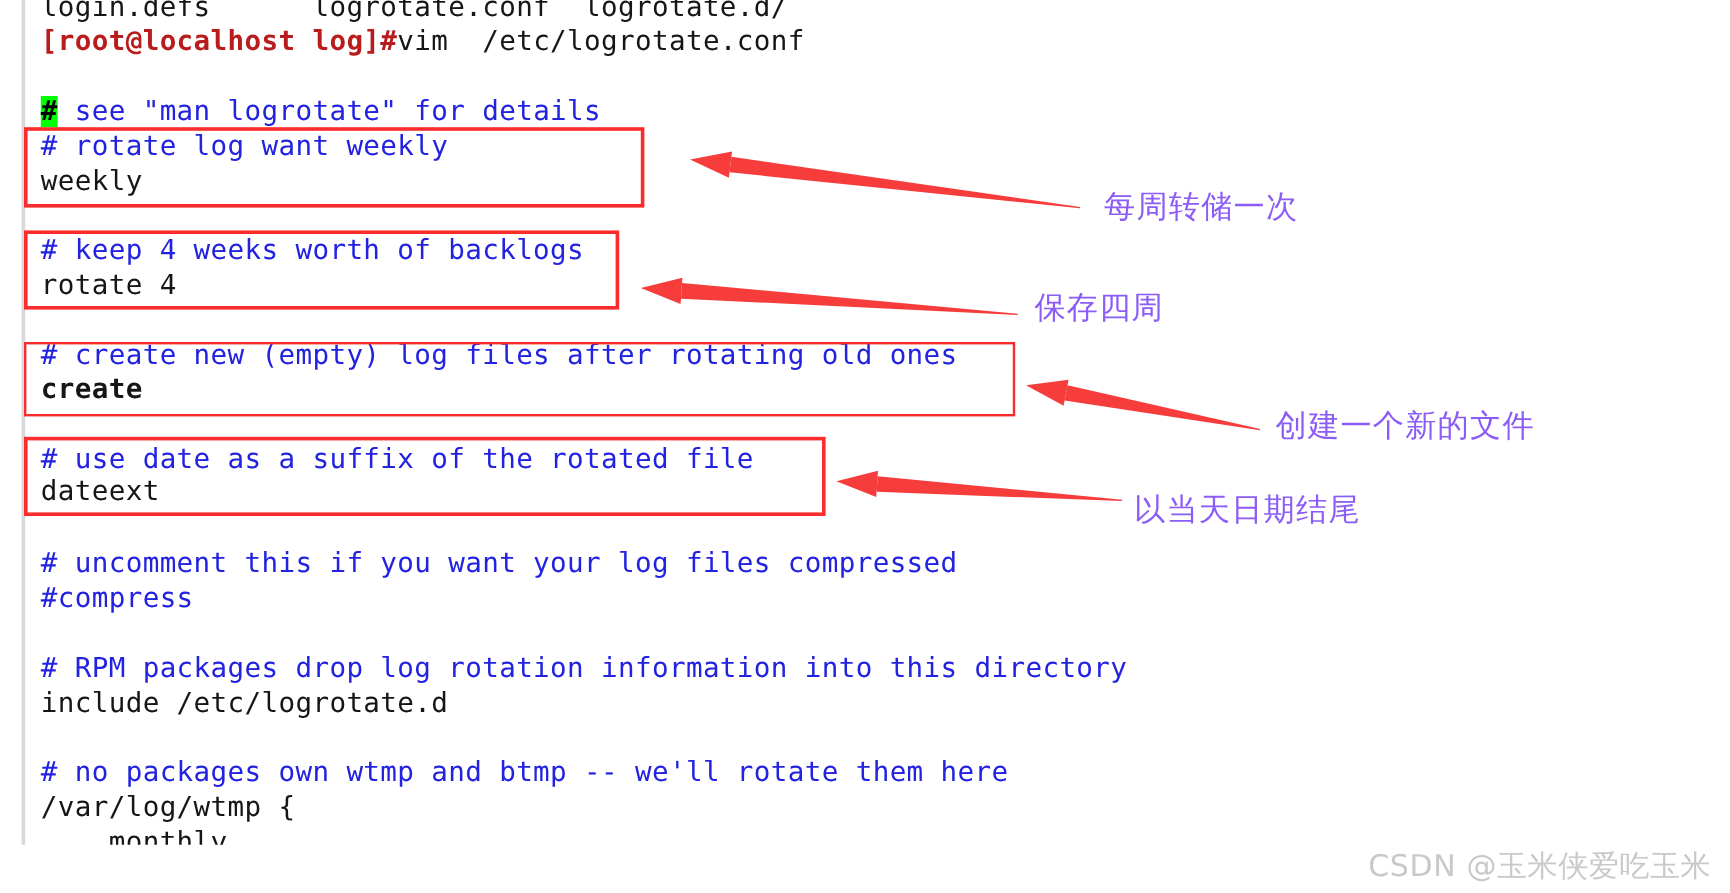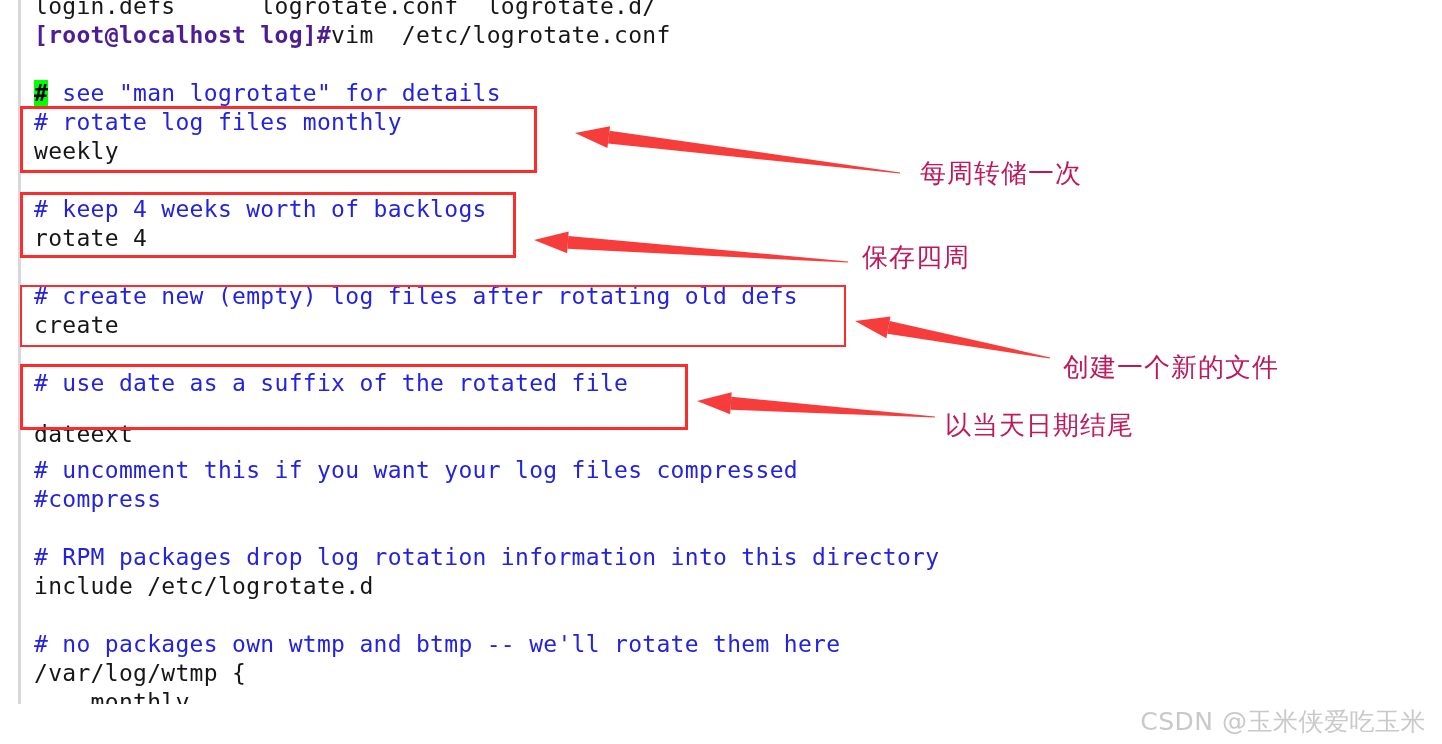--- a/index.html
+++ b/index.html
@@ -28,41 +28,41 @@
     position:absolute;
     left:34px;
     white-space:pre;
     font-family:"DejaVu Sans Mono","Liberation Mono",monospace;
     font-size:23px;
     line-height:29px;
     letter-spacing:0.3px;
     color:#161616;
   }
   .comment{ color:#2222e0; }
-  .prompt{ color:#4c1d95; font-weight:bold; }
+  .prompt{ color:#b91c1c; font-weight:bold; }
   .cursor{
     background:#00ff00;
     color:#000000;
     font-weight:bold;
   }
 
   
   .anno-box{
     position:absolute;
     border:3px solid #fb2c2c;
     box-sizing:border-box;
     background:transparent;
     pointer-events:none;
   }
   .anno-box.thin{ border-width:2px; }
 
   
   .anno-label{
     position:absolute;
-    color:#be185d;
+    color:#8b5cf6;
     font-family:"DejaVu Sans","Liberation Sans",sans-serif;
     font-size:26px;
     line-height:30px;
     white-space:nowrap;
     letter-spacing:1px;
   }
 
   
   #arrows{
     position:absolute;
@@ -87,31 +87,31 @@
 
 <div id="terminal">
   <div class="gutter-rule"></div>
 
   <div class="line" style="top:-8px;">login.defs      logrotate.conf  logrotate.d/</div>
 
   <div class="line" style="top:21px;"><span class="prompt">[root@localhost log]#</span><span>vim  /etc/logrotate.conf</span></div>
 
   <div class="line comment" style="top:79px;"><span class="cursor">#</span><span> see "man logrotate" for details</span></div>
 
-  <div class="line comment" style="top:108px;"># rotate log files monthly</div>
+  <div class="line comment" style="top:108px;"># rotate log want weekly</div>
   <div class="line" style="top:137px;">weekly</div>
 
   <div class="line comment" style="top:195px;text-align:right;"># keep 4 weeks worth of backlogs</div>
   <div class="line" style="top:224px;">rotate 4</div>
 
-  <div class="line comment" style="top:282px;"># create new (empty) log files after rotating old defs</div>
-  <div class="line" style="top:311px;">create</div>
+  <div class="line comment" style="top:282px;"># create new (empty) log files after rotating old ones</div>
+  <div class="line" style="top:311px;font-weight:bold;">create</div>
 
   <div class="line comment" style="top:369px;"># use date as a suffix of the rotated file</div>
-  <div class="line" style="top:420px;text-align:right;">dateext</div>
+  <div class="line" style="top:396px;text-align:right;">dateext</div>
 
   <div class="line comment" style="top:456px;"># uncomment this if you want your log files compressed</div>
   <div class="line comment" style="top:485px;">#compress</div>
 
   <div class="line comment" style="top:543px;"># RPM packages drop log rotation information into this directory</div>
   <div class="line comment" style="top:630px;"># no packages own wtmp and btmp -- we'll rotate them here</div>
 
   <div class="line" style="top:572px;">include /etc/logrotate.d</div>
   <div class="line" style="top:688px;">    monthly</div>
   <div class="line" style="top:659px;">/var/log/wtmp {</div>
@@ -159,16 +159,16 @@
      L 731.6612590978683 392.30533969896237 Z" fill="#f73c3c"></path>
       <path d="M 730.4874380350474 409.76592800842315
      L 934.9597547064176 417.5986487420387
      L 935.0402452935824 416.4013512579613
      L 731.3594193960001 396.7952052642523 Z" fill="#f73c3c"></path>
     </g>
 </svg>
 
 <div class="anno-label" id="lbl-0" style="left: 920px; top: 158px;">每周转储一次</div>
 <div class="anno-label" id="lbl-1" style="left: 862px; top: 242px;">保存四周</div>
-<div class="anno-label" id="lbl-2" style="left: 1063px; top: 352px;">创建一个新的文件</div>
+<div class="anno-label" id="lbl-2" style="left: 1063px; top: 340px;">创建一个新的文件</div>
 <div class="anno-label" id="lbl-3" style="left: 945px; top: 410px;">以当天日期结尾</div>
 
 <div id="watermark">CSDN @玉米侠爱吃玉米</div>
 
 </body></html>

